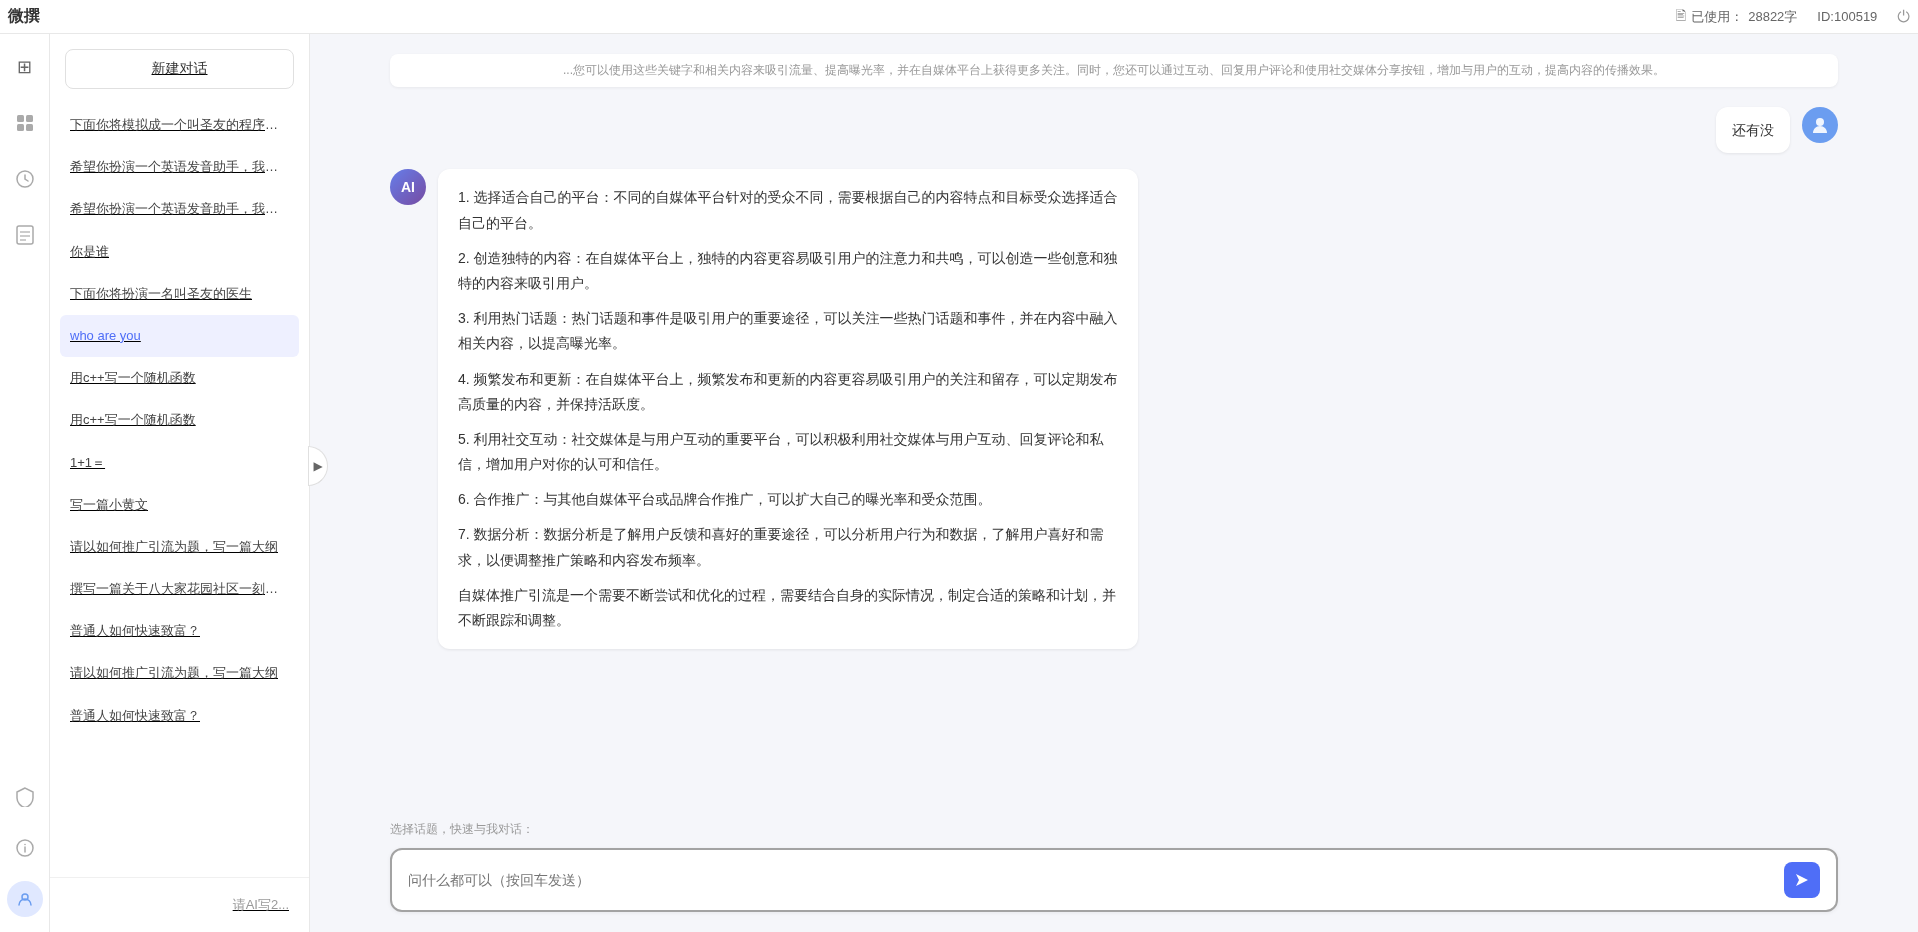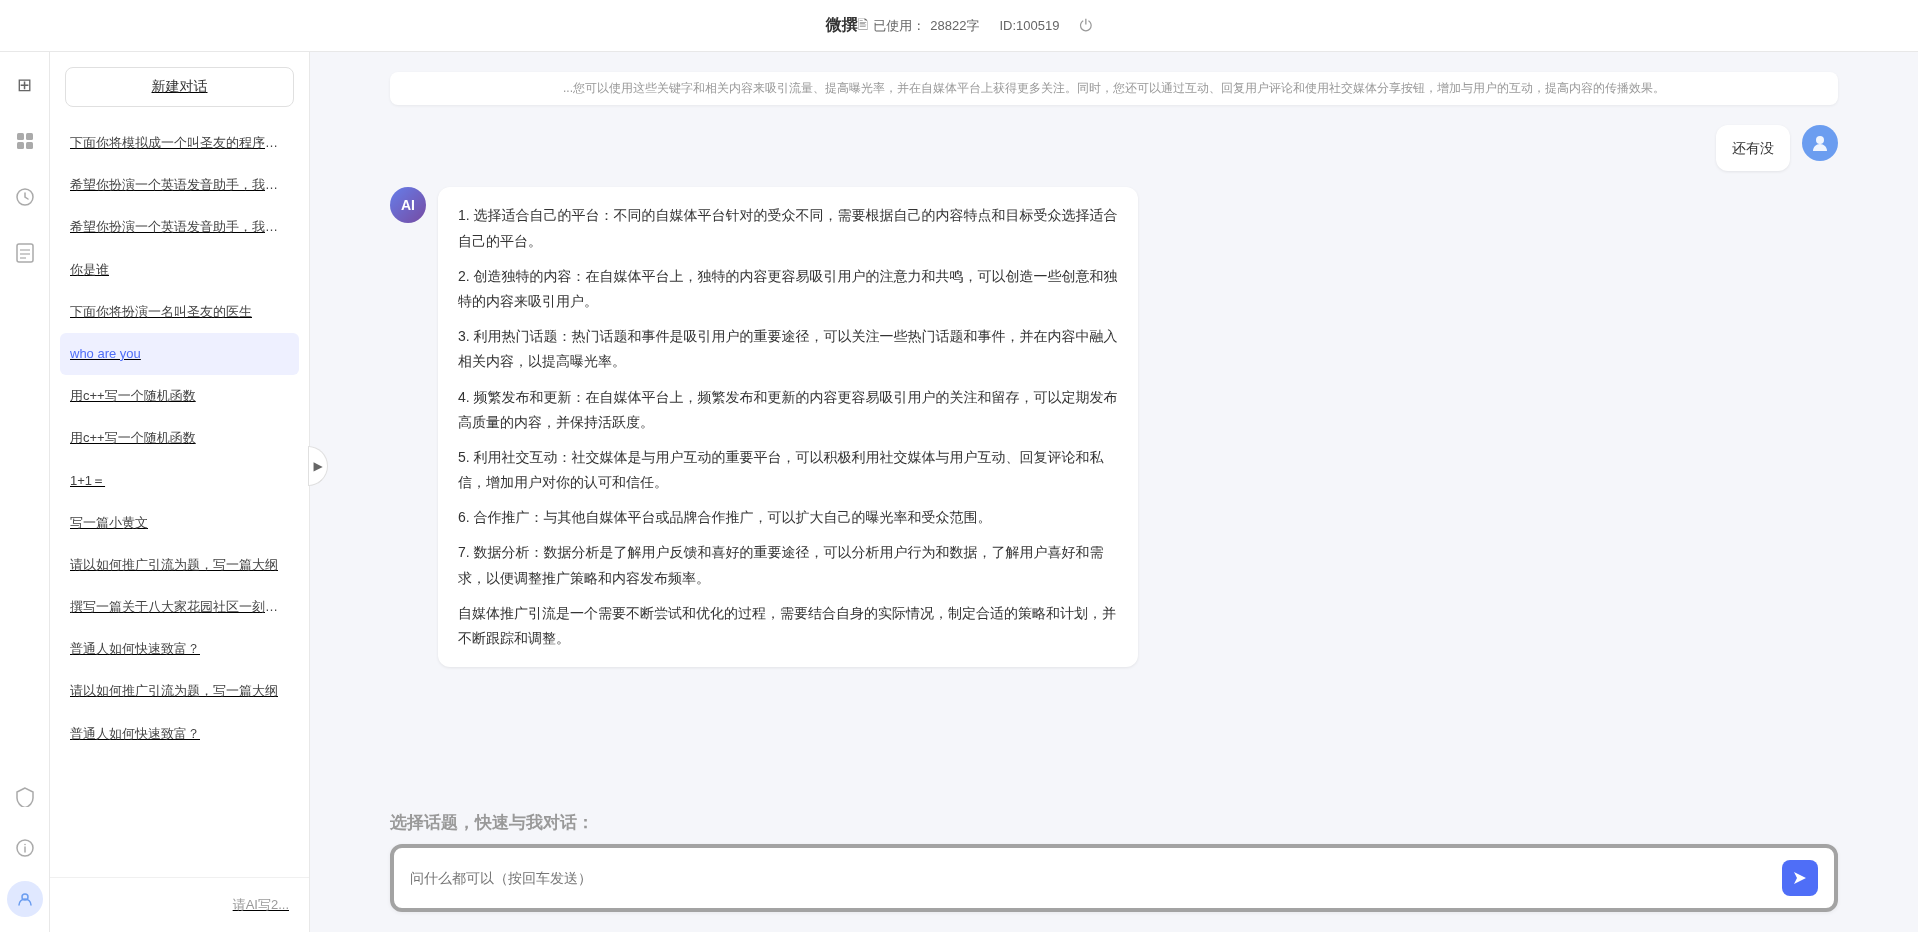--- a/index.html
+++ b/index.html
@@ -1,25 +1,25 @@
 <!DOCTYPE html>
 <html><head>
   <meta charset="utf-8">
   <style>
     * { box-sizing: border-box; margin: 0; padding: 0; }
     body { font-family: -apple-system, BlinkMacSystemFont, 'PingFang SC', 'Microsoft YaHei', sans-serif; background: #f5f6fa; height: 932px; overflow: hidden; display: flex; flex-direction: column; }
 
     
     .header {
-      height: 52px;
-      background: #fff;
-      display: flex;
-      align-items: center;
-      justify-content: center;
-      padding: 0 20px;
+      height: 34px;
+      background: #fff;
+      display: flex;
+      align-items: center;
+      justify-content: space-between;
+      padding: 0 8px;
       border-bottom: 1px solid #e8e8e8;
       flex-shrink: 0;
       z-index: 10;
     }
     .header-logo {
       font-size: 16px;
       font-weight: 600;
       color: #333;
     }
     .header-right {
@@ -246,29 +246,28 @@
       box-shadow: 0 1px 3px rgba(0,0,0,0.06);
     }
 
     
     .input-area {
       padding: 15px 80px 20px;
       background: #f5f6fa;
       flex-shrink: 0;
     }
     .quick-select {
-      font-size: 17px;
+      font-size: 12px;
       color: #999;
       margin-bottom: 10px;
-      font-weight: bold;
     }
     .input-wrapper {
       background: #fff;
       border-radius: 12px;
-      border: 4px solid #a3a3a3;
+      border: 2px solid #a3a3a3;
       display: flex;
       align-items: center;
       padding: 12px 16px;
       box-shadow: 0 1px 4px rgba(0,0,0,0.06);
     }
     .input-field {
       flex: 1;
       border: none;
       outline: none;
       font-size: 14px;

